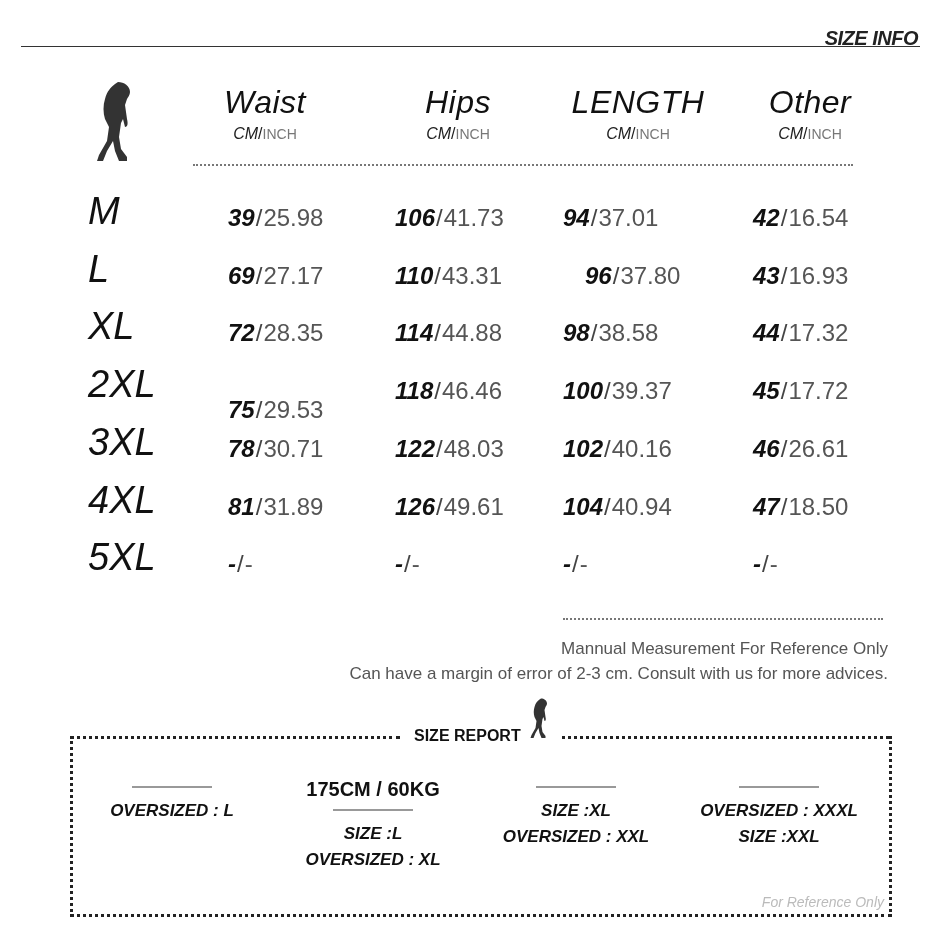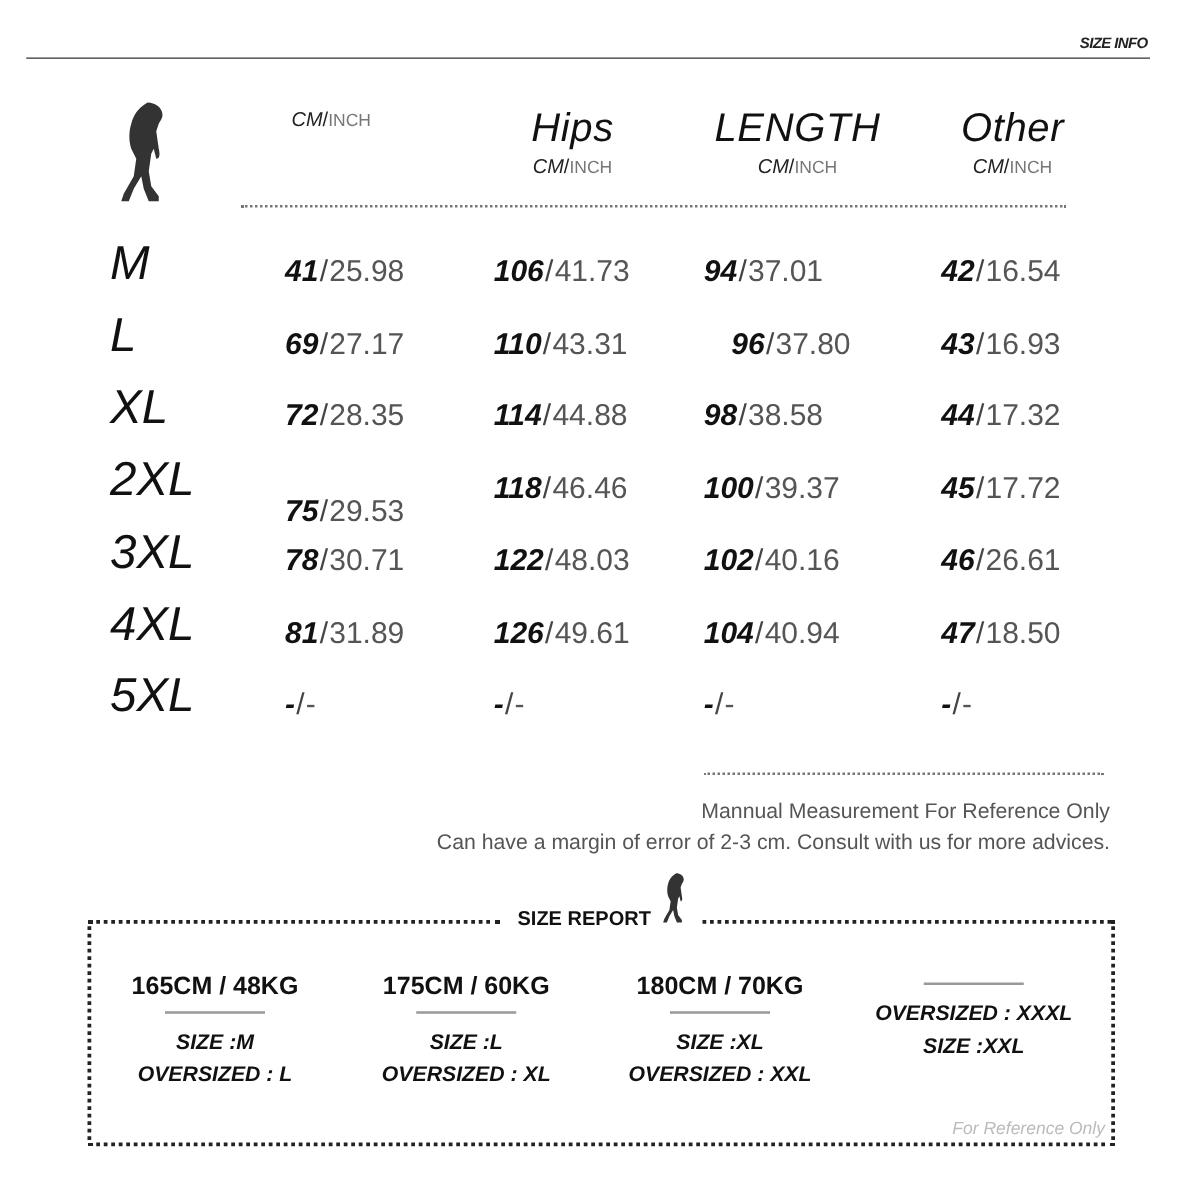--- a/index.html
+++ b/index.html
@@ -1,19 +1,19 @@
 <!DOCTYPE html>
 <html><head>
 <meta charset="utf-8">
 <style>
   html, body { margin:0; padding:0; background:#ffffff; }
   body { width:950px; height:950px; position:relative; overflow:hidden;
          font-family:"Liberation Sans", sans-serif; color:#111; }
   .abs { position:absolute; }
-  .title-tag { right:32px; top:27px; font-weight:bold; font-style:italic; font-size:12px;
+  .title-tag { right:32px; top:27px; font-weight:bold; font-style:italic; font-size:20px;
                letter-spacing:-0.5px; color:#222; }
   .top-rule { left:21px; top:46px; width:899px; height:1px; background:#333; }
   .figure-icon { position:absolute; }
   .col-head { position:absolute; text-align:center; width:150px; }
   .col-head .name { font-size:32px; font-style:italic; color:#111; letter-spacing:0.5px; }
   .col-head .unit { font-size:16px; margin-top:4px; color:#222; }
   .col-head .unit .cm { font-style:italic; }
   .col-head .unit .inch { color:#777; font-size:14px; }
   .dots { position:absolute; border-top:2px dotted #777; height:0; }
   .size-label { position:absolute; left:88px; font-size:38px; font-style:italic; color:#111; }
@@ -37,39 +37,40 @@
 <body>
 
 <div class="abs title-tag">SIZE INFO</div>
 <div class="abs top-rule"></div>
 
 <svg class="figure-icon" style="left:92px;top:80px" width="44" height="82" viewBox="0 0 44 82">
   <path fill="#333" d="M26 2c6 0 12 4 12 10 0 3-2 5-3 7l-2 6 2 14c1 4 1 8-2 8l-2-8-2 4-2 14 2 12 6 8v4h-8l-4-10-2-10-6 10-4 10h-6l2-6 8-14 2-14-4-8c-2-6-2-14 0-20 2-8 6-12 10-15z"></path>
 </svg>
 
 <div class="col-head" style="left:190px;top:84px;">
+  <div class="name">Waist</div>
   <div class="unit"><span class="cm">CM</span><span>/</span><span class="inch">INCH</span></div>
 </div>
 <div class="col-head" style="left:383px;top:84px;">
   <div class="name">Hips</div>
   <div class="unit"><span class="cm">CM</span><span>/</span><span class="inch">INCH</span></div>
 </div>
 <div class="col-head" style="left:563px;top:84px;">
   <div class="name">LENGTH</div>
   <div class="unit"><span class="cm">CM</span><span>/</span><span class="inch">INCH</span></div>
 </div>
 <div class="col-head" style="left:735px;top:84px;">
   <div class="name">Other</div>
   <div class="unit"><span class="cm">CM</span><span>/</span><span class="inch">INCH</span></div>
 </div>
 <div class="dots" style="left:193px;top:164px;width:660px;"></div>
 
 <div id="rows">
     <div class="size-label" style="top: 190px;">M</div>
-    <div class="cell" style="left: 228px; top: 204px;"><span class="cm">41</span><span class="sep">/</span><span class="inch">25.98</span></div>
+    <div class="cell" style="left: 228px; top: 204px;"><span class="cm">39</span><span class="sep">/</span><span class="inch">25.98</span></div>
     <div class="cell" style="left: 395px; top: 204px;"><span class="cm">106</span><span class="sep">/</span><span class="inch">41.73</span></div>
     <div class="cell" style="left: 563px; top: 204px;"><span class="cm">94</span><span class="sep">/</span><span class="inch">37.01</span></div>
     <div class="cell" style="left: 753px; top: 204px;"><span class="cm">42</span><span class="sep">/</span><span class="inch">16.54</span></div>
     <div class="size-label" style="top: 248px;">L</div>
     <div class="cell" style="left: 228px; top: 262px;"><span class="cm">69</span><span class="sep">/</span><span class="inch">27.17</span></div>
     <div class="cell" style="left: 395px; top: 262px;"><span class="cm">110</span><span class="sep">/</span><span class="inch">43.31</span></div>
     <div class="cell" style="left: 563px; top: 262px; margin-left: 22px;"><span class="cm">96</span><span class="sep">/</span><span class="inch">37.80</span></div>
     <div class="cell" style="left: 753px; top: 262px;"><span class="cm">43</span><span class="sep">/</span><span class="inch">16.93</span></div>
     <div class="size-label" style="top: 305px;">XL</div>
     <div class="cell" style="left: 228px; top: 319px;"><span class="cm">72</span><span class="sep">/</span><span class="inch">28.35</span></div>
@@ -104,33 +105,30 @@
 
 <div class="report-top-left"></div>
 <div class="report-top-right"></div>
 <div class="report-box"></div>
 <div class="report-title">SIZE REPORT</div>
 <svg class="figure-icon" style="left:528px;top:696px" width="22" height="44" viewBox="0 0 44 82">
   <path fill="#333" d="M26 2c6 0 12 4 12 10 0 3-2 5-3 7l-2 6 2 14c1 4 1 8-2 8l-2-8-2 4-2 14 2 12 6 8v4h-8l-4-10-2-10-6 10-4 10h-6l2-6 8-14 2-14-4-8c-2-6-2-14 0-20 2-8 6-12 10-15z"></path>
 </svg>
 
 <div class="card" style="left:77px;">
-  <div class="hw">165CM / 48KG</div>
   <div class="rule"></div>
-  <div class="sz">SIZE  :M</div>
   <div class="sz">OVERSIZED : L</div>
 </div>
 <div class="card" style="left:278px;">
   <div class="hw">175CM / 60KG</div>
   <div class="rule"></div>
   <div class="sz">SIZE  :L</div>
   <div class="sz">OVERSIZED : XL</div>
 </div>
 <div class="card" style="left:481px;">
-  <div class="hw">180CM / 70KG</div>
   <div class="rule"></div>
   <div class="sz">SIZE  :XL</div>
   <div class="sz">OVERSIZED : XXL</div>
 </div>
 <div class="card" style="left:684px;">
   <div class="rule"></div>
   <div class="sz">OVERSIZED : XXXL</div>
   <div class="sz">SIZE  :XXL</div>
 </div>
 <div class="ref-only">For Reference Only</div>

